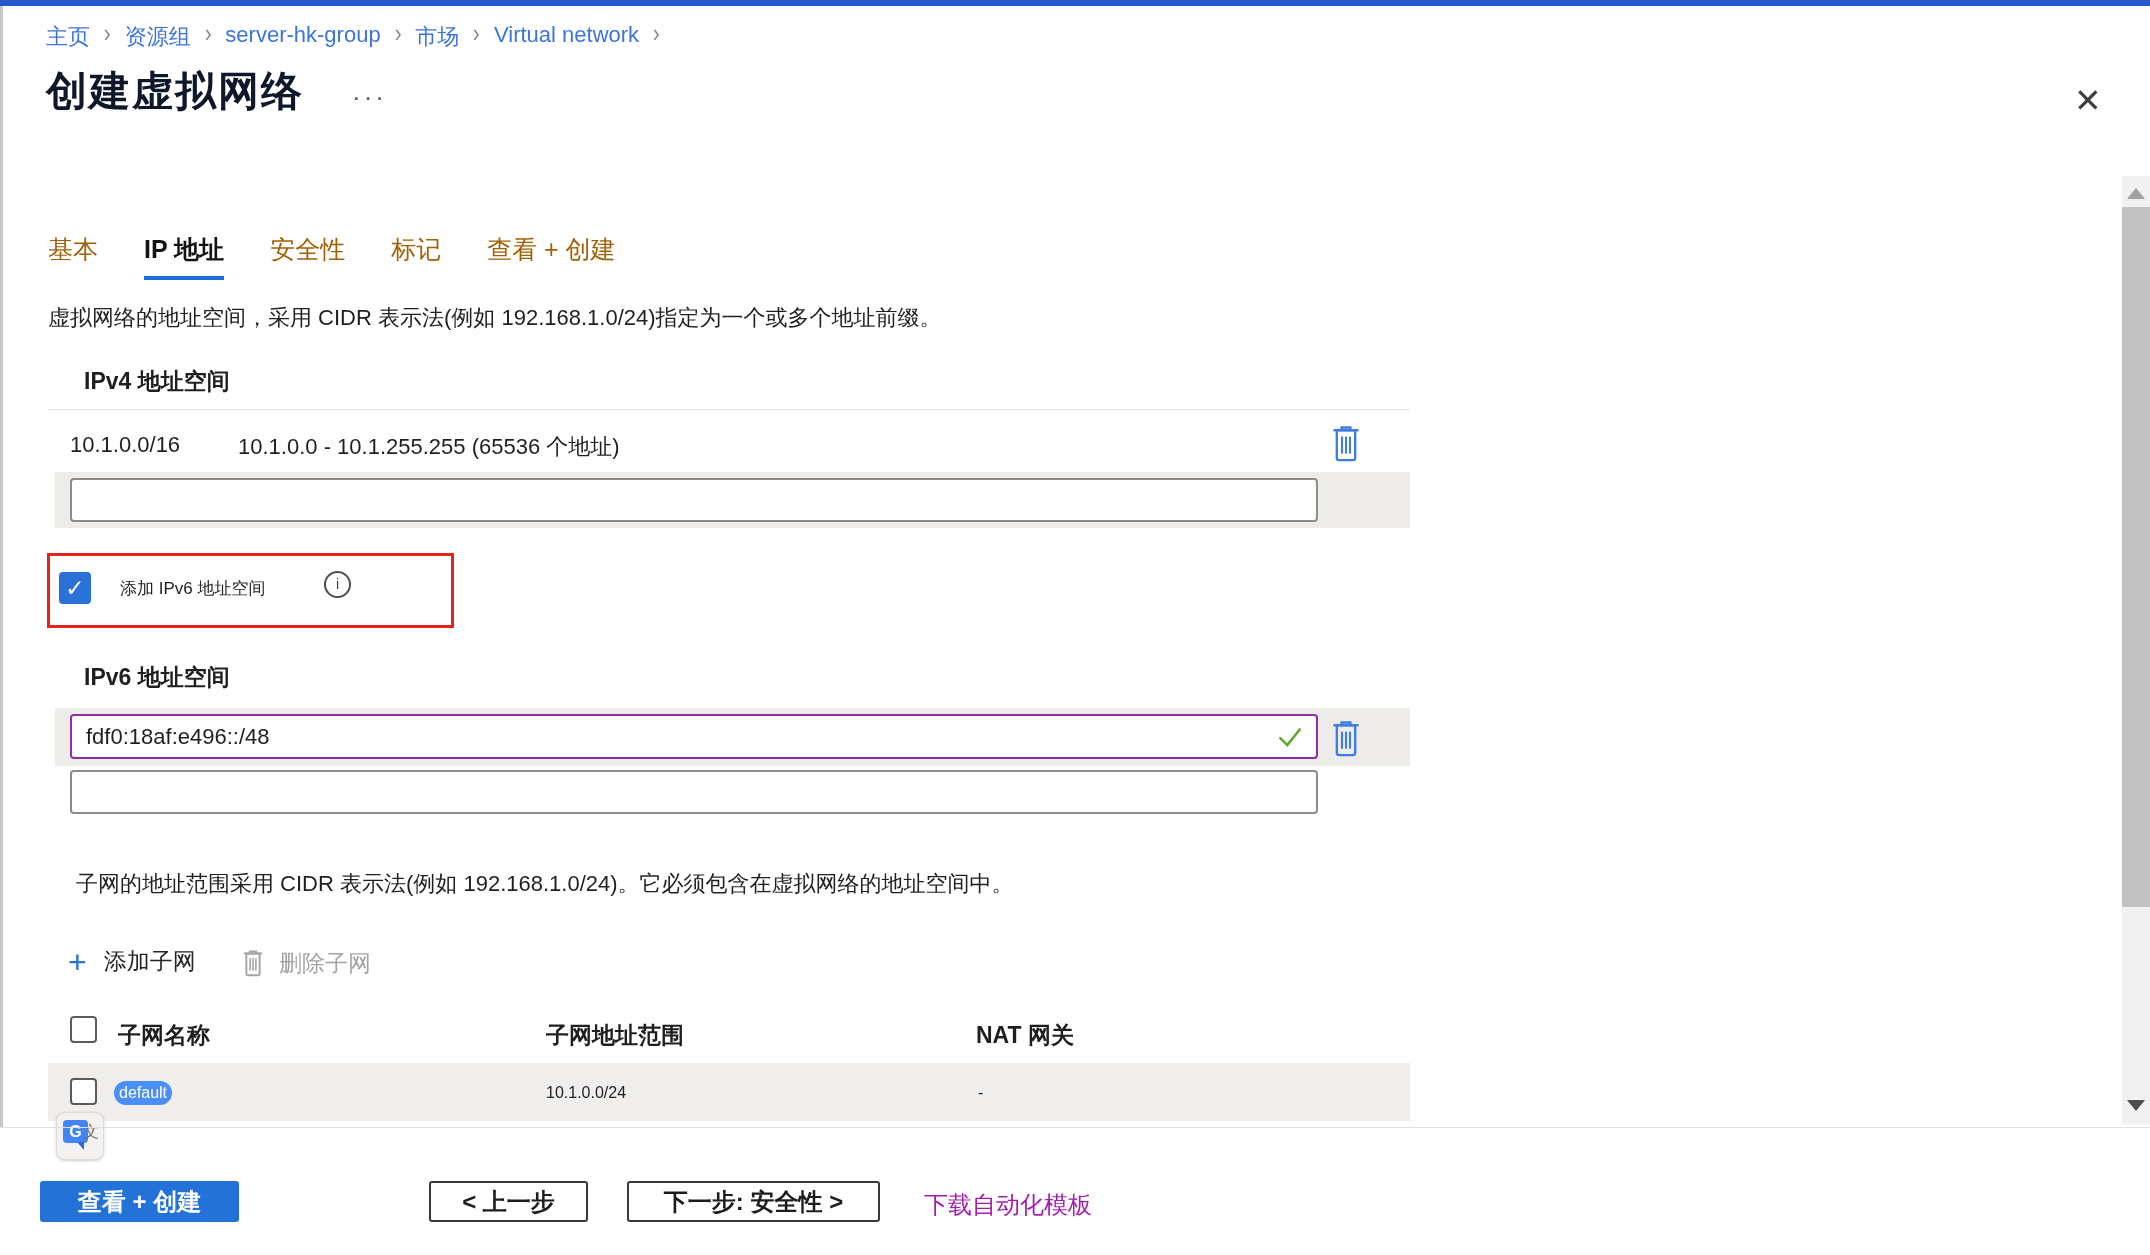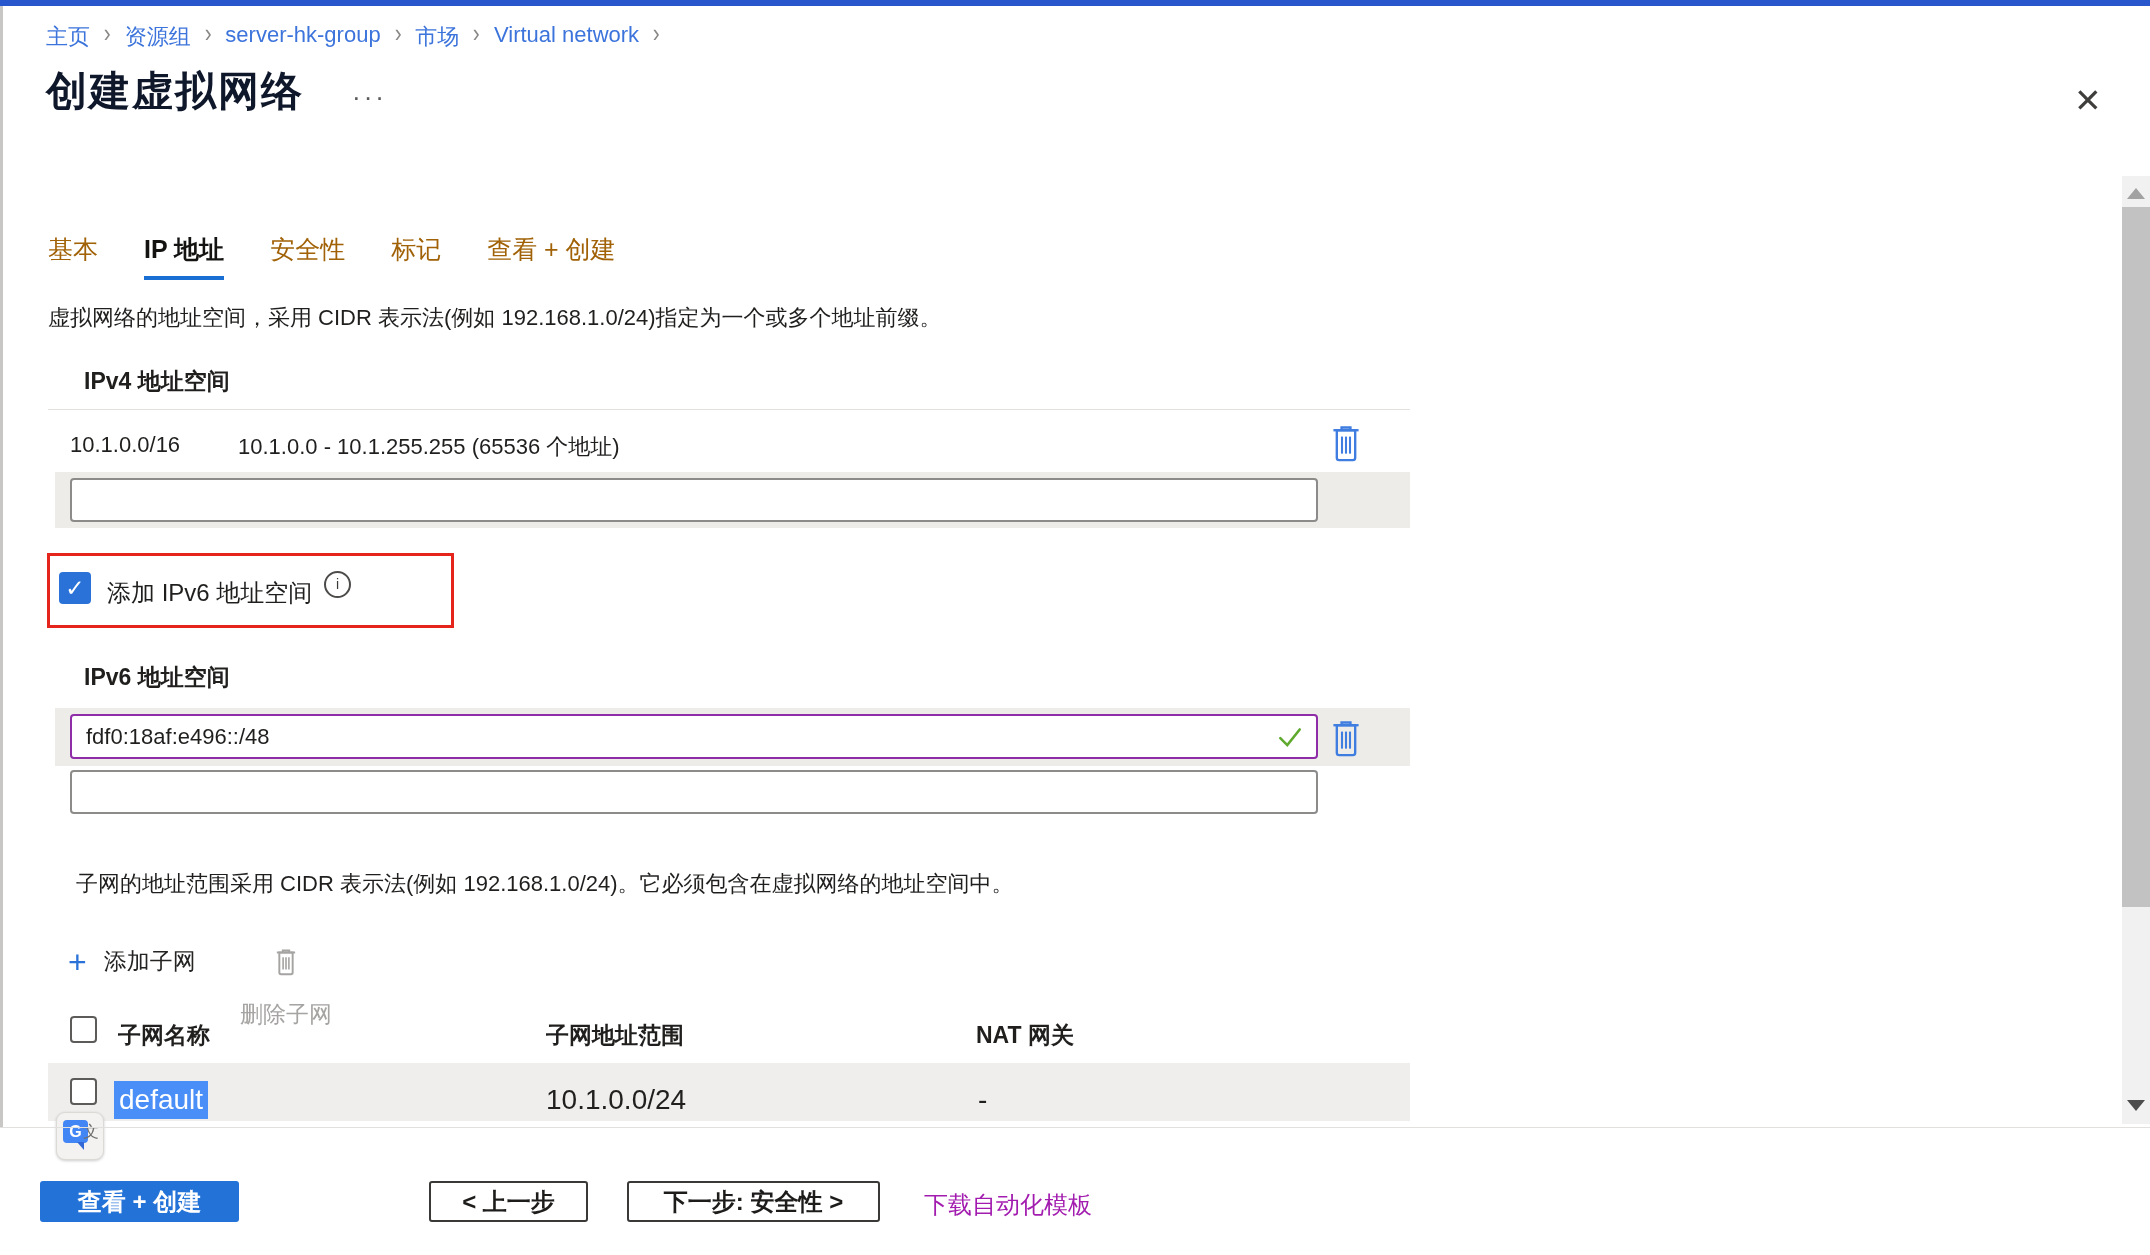--- a/index.html
+++ b/index.html
@@ -49,45 +49,45 @@
     background:#fff; border:2px solid #8d8b89; border-radius:4px; font-size:22px; padding:0 14px;
     font-family:inherit; color:#201f1e;
   }
   .txt.n1 { top:478px; }
   .txt.n2 { top:770px; }
 
   
   .redbox { position:absolute; left:47px; top:553px; width:401px; height:69px; border:3px solid #e5241c; background:transparent; }
   .cbox { position:absolute; left:59px; top:572px; width:32px; height:32px; background:#2a72d8; border-radius:4px;
           color:#fff; font-size:23px; line-height:32px; text-align:center; cursor:pointer; }
-  .cbox-label { position:absolute; left:107px; top:577px; font-size:24px; }
+  .cbox-label { position:absolute; left:120px; top:577px; font-size:17px; }
   .info { position:absolute; left:324px; top:571px; width:23px; height:23px; border:2px solid #4c4b49; border-radius:50%;
           font-size:14px; line-height:23px; text-align:center; color:#3a3938; cursor:pointer; background:#fff; }
 
   
   .ipv6box { position:absolute; left:70px; top:714px; width:1248px; height:45px; box-sizing:border-box;
              background:#fff; border:2.5px solid #8f2da8; border-radius:4px;
              display:flex; align-items:center; justify-content:space-between; padding:0 12px 0 14px; font-size:22px; }
 
   .desc2 { position:absolute; left:76px; top:869px; margin:0; font-size:22px; }
 
   
   .cmd { position:absolute; display:flex; align-items:center; background:none; border:none; padding:0; font-family:inherit; cursor:pointer; }
   .cmd.add { left:68px; top:946px; gap:17px; font-size:23px; color:#252423; }
   .cmd.add .plus { color:#2a72d8; font-size:32px; font-weight:400; line-height:30px; }
-  .cmd.del { left:240px; top:948px; gap:22px; font-size:23px; color:#a5a4a2; cursor:default;flex-direction:column; }
+  .cmd.del { left:240px; top:948px; gap:13px; font-size:23px; color:#a5a4a2; cursor:default; }
 
   
   .sq { position:absolute; width:27px; height:27px; box-sizing:border-box; border:2px solid #5c5b59; border-radius:4px; background:#fff; cursor:pointer; }
   .sq.h { left:70px; top:1016px; }
   .sq.r { left:70px; top:1078px; }
   .th { position:absolute; top:1020px; font-size:23px; font-weight:bold; }
   .th.c1 { left:118px; } .th.c2 { left:546px; } .th.c3 { left:976px; }
   .subrow { position:absolute; left:48px; top:1063px; width:1362px; height:58px; background:#efeeed; }
-  .cell { position:absolute; font-size:28px; }
+  .cell { position:absolute; font-size:16px;border-radius:16px; }
   .cell.name { left:114px; top:1081px; color:#fff; background:#4a8ef8; padding:3px 5px; }
   .cell.rng  { left:546px; top:1084px; }
   .cell.nat  { left:978px; top:1084px; }
 
   
   .gt { position:absolute; left:56px; top:1112px; width:46px; height:46px; background:#f3f2f0;
         border:1px solid #dcdad7; border-radius:9px; box-shadow:0 1px 3px rgba(0,0,0,.2); cursor:pointer; }
   .gt-blue { position:absolute; left:6px; top:7px; width:25px; height:23px; background:#4285f4; border-radius:4px;
              color:#fff; font-size:16px; font-weight:bold; line-height:23px; text-align:center; }
   .gt-blue::after { content:""; position:absolute; left:14px; top:22px; border-left:7px solid transparent;

